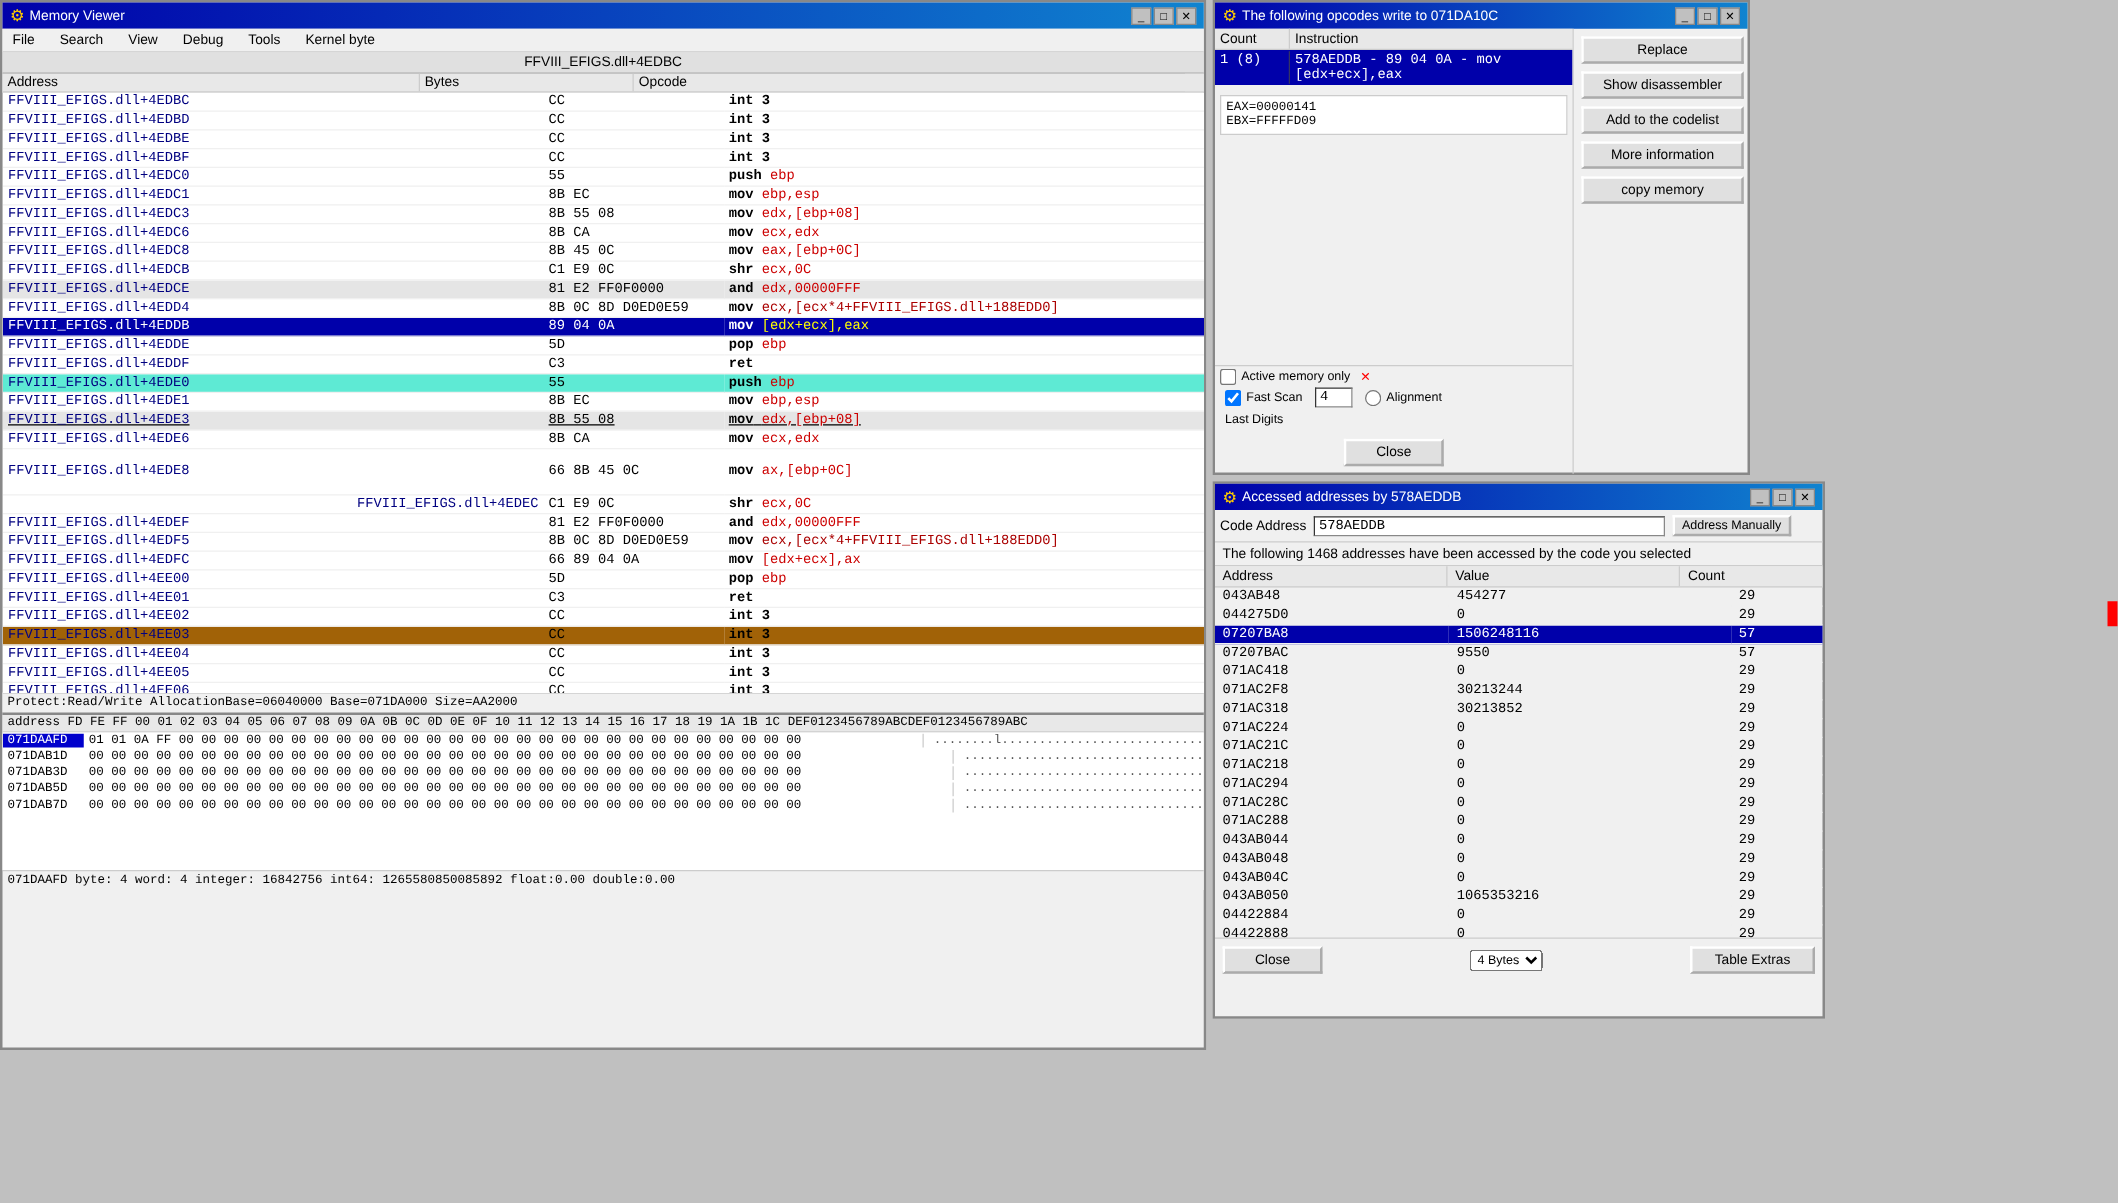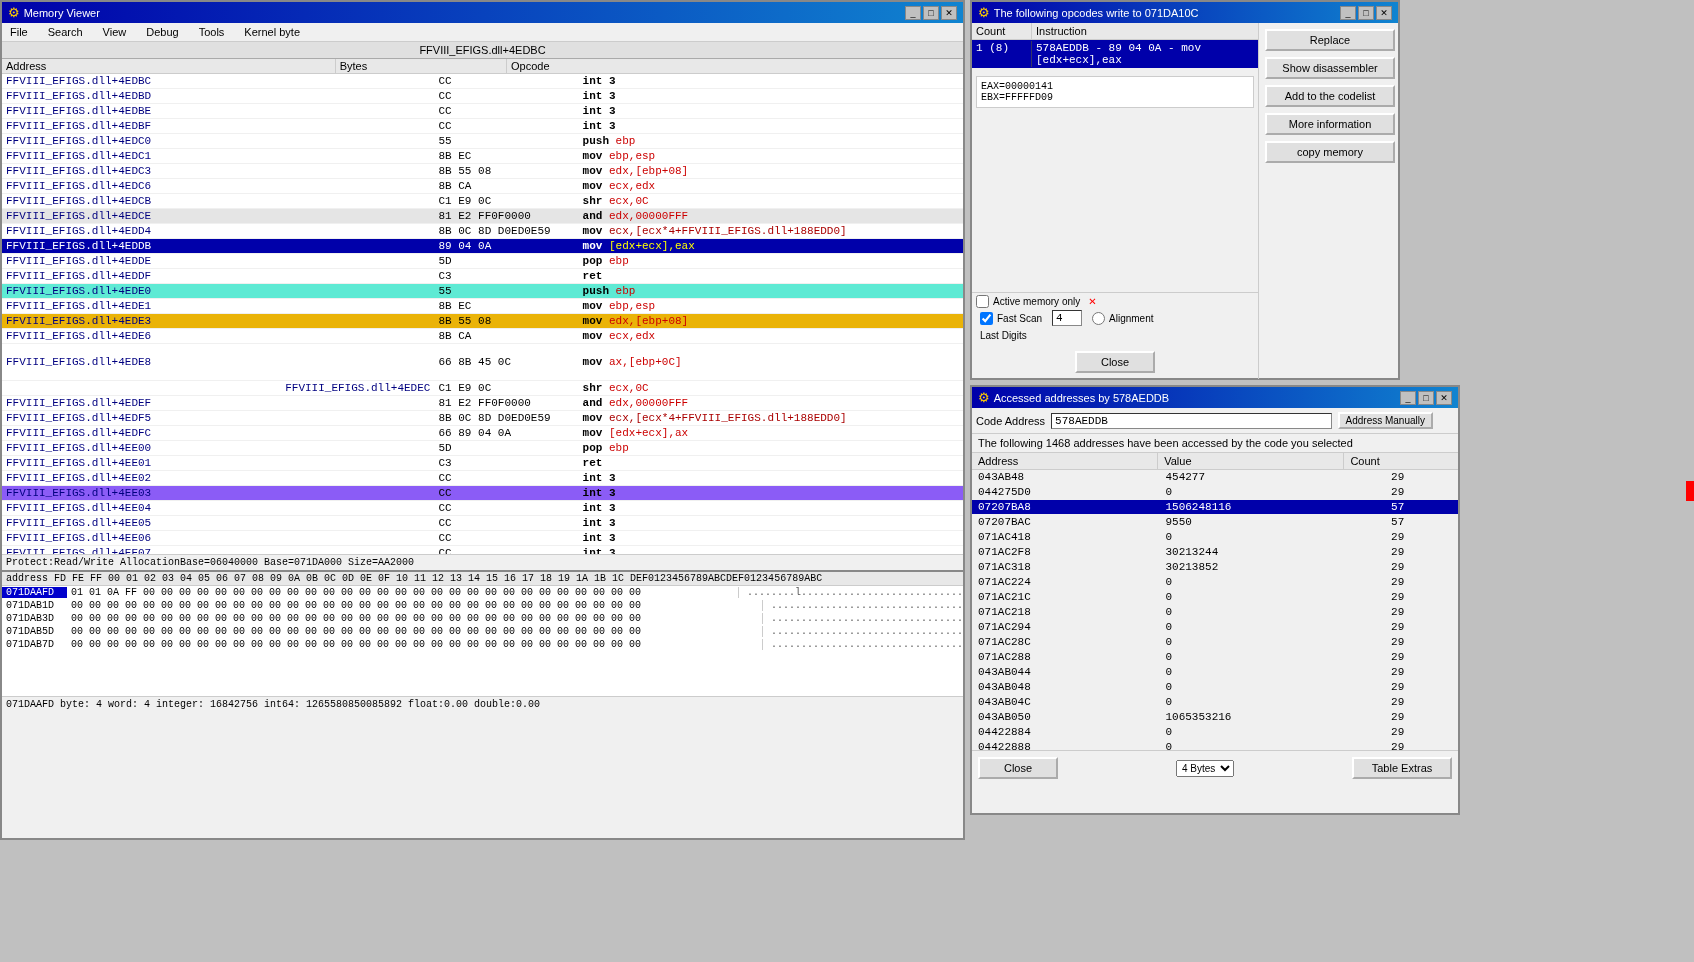--- a/index.html
+++ b/index.html
@@ -108,20 +108,25 @@
             <td style="padding: 1px 4px; width: 45%; color: rgb(0, 0, 128);">FFVIII_EFIGS.dll+4EDC3</td>
             <td style="padding: 1px 4px; width: 15%;">8B 55 08</td>
             <td style="padding: 1px 4px;"><span style="font-weight: bold;">mov</span> <span style="color: rgb(204, 0, 0);">edx,[ebp+08]</span></td>
           </tr>
           <tr style="background: white;">
             <td style="padding: 1px 4px; width: 45%; color: rgb(0, 0, 128);">FFVIII_EFIGS.dll+4EDC6</td>
             <td style="padding: 1px 4px; width: 15%;">8B CA</td>
             <td style="padding: 1px 4px;"><span style="font-weight: bold;">mov</span> <span style="color: rgb(204, 0, 0);">ecx,edx</span></td>
           </tr>
           <tr style="background: white;">
+            <td style="padding: 1px 4px; width: 45%; color: rgb(0, 0, 128);">FFVIII_EFIGS.dll+4EDC8</td>
+            <td style="padding: 1px 4px; width: 15%;">8B 45 0C</td>
+            <td style="padding: 1px 4px;"><span style="font-weight: bold;">mov</span> <span style="color: rgb(204, 0, 0);">eax,[ebp+0C]</span></td>
+          </tr>
+          <tr style="background: white;">
             <td style="padding: 1px 4px; width: 45%; color: rgb(0, 0, 128);">FFVIII_EFIGS.dll+4EDCB</td>
             <td style="padding: 1px 4px; width: 15%;">C1 E9 0C</td>
             <td style="padding: 1px 4px;"><span style="font-weight: bold;">shr</span> <span style="color: rgb(204, 0, 0);">ecx,0C</span></td>
           </tr>
           <tr style="background: #e5e5e5;">
             <td style="padding: 1px 4px; width: 45%; color: rgb(0, 0, 128);">FFVIII_EFIGS.dll+4EDCE</td>
             <td style="padding: 1px 4px; width: 15%;">81 E2 FF0F0000</td>
             <td style="padding: 1px 4px;"><span style="font-weight: bold;">and</span> <span style="color: rgb(204, 0, 0);">edx,00000FFF</span></td>
           </tr>
           <tr style="background: white;">
@@ -147,21 +152,21 @@
           <tr style="background: #5eead4;">
             <td style="padding: 1px 4px; width: 45%; color: rgb(0, 0, 128);">FFVIII_EFIGS.dll+4EDE0</td>
             <td style="padding: 1px 4px; width: 15%;">55</td>
             <td style="padding: 1px 4px;"><span style="font-weight: bold;">push</span> <span style="color: rgb(204, 0, 0);">ebp</span></td>
           </tr>
           <tr style="background: white;">
             <td style="padding: 1px 4px; width: 45%; color: rgb(0, 0, 128);">FFVIII_EFIGS.dll+4EDE1</td>
             <td style="padding: 1px 4px; width: 15%;">8B EC</td>
             <td style="padding: 1px 4px;"><span style="font-weight: bold;">mov</span> <span style="color: rgb(204, 0, 0);">ebp,esp</span></td>
           </tr>
-          <tr style="background: #eab308;">
+          <tr style="background: #e5e5e5; text-decoration: underline;">
             <td style="padding: 1px 4px; width: 45%; color: rgb(0, 0, 128);">FFVIII_EFIGS.dll+4EDE3</td>
             <td style="padding: 1px 4px; width: 15%;">8B 55 08</td>
             <td style="padding: 1px 4px;"><span style="font-weight: bold;">mov</span> <span style="color: rgb(204, 0, 0);">edx,[ebp+08]</span></td>
           </tr>
           <tr style="background: white;">
             <td style="padding: 1px 4px; width: 45%; color: rgb(0, 0, 128);">FFVIII_EFIGS.dll+4EDE6</td>
             <td style="padding: 1px 4px; width: 15%;">8B CA</td>
             <td style="padding: 1px 4px;"><span style="font-weight: bold;">mov</span> <span style="color: rgb(204, 0, 0);">ecx,edx</span></td>
           </tr>
           <tr style="background: white;">
@@ -197,21 +202,21 @@
           <tr style="background: white;">
             <td style="padding: 1px 4px; width: 45%; color: rgb(0, 0, 128);">FFVIII_EFIGS.dll+4EE01</td>
             <td style="padding: 1px 4px; width: 15%;">C3</td>
             <td style="padding: 1px 4px;"><span style="font-weight: bold;">ret</span></td>
           </tr>
           <tr style="background: white;">
             <td style="padding: 1px 4px; width: 45%; color: rgb(0, 0, 128);">FFVIII_EFIGS.dll+4EE02</td>
             <td style="padding: 1px 4px; width: 15%;">CC</td>
             <td style="padding: 1px 4px;"><span style="font-weight: bold;">int 3</span></td>
           </tr>
-          <tr style="background: #8b5cf6;">
+          <tr style="background: #a16207;">
             <td style="padding: 1px 4px; width: 45%; color: rgb(0, 0, 128);">FFVIII_EFIGS.dll+4EE03</td>
             <td style="padding: 1px 4px; width: 15%;">CC</td>
             <td style="padding: 1px 4px;"><span style="font-weight: bold;">int 3</span></td>
           </tr>
           <tr style="background: white;">
             <td style="padding: 1px 4px; width: 45%; color: rgb(0, 0, 128);">FFVIII_EFIGS.dll+4EE04</td>
             <td style="padding: 1px 4px; width: 15%;">CC</td>
             <td style="padding: 1px 4px;"><span style="font-weight: bold;">int 3</span></td>
           </tr>
           <tr style="background: white;">

